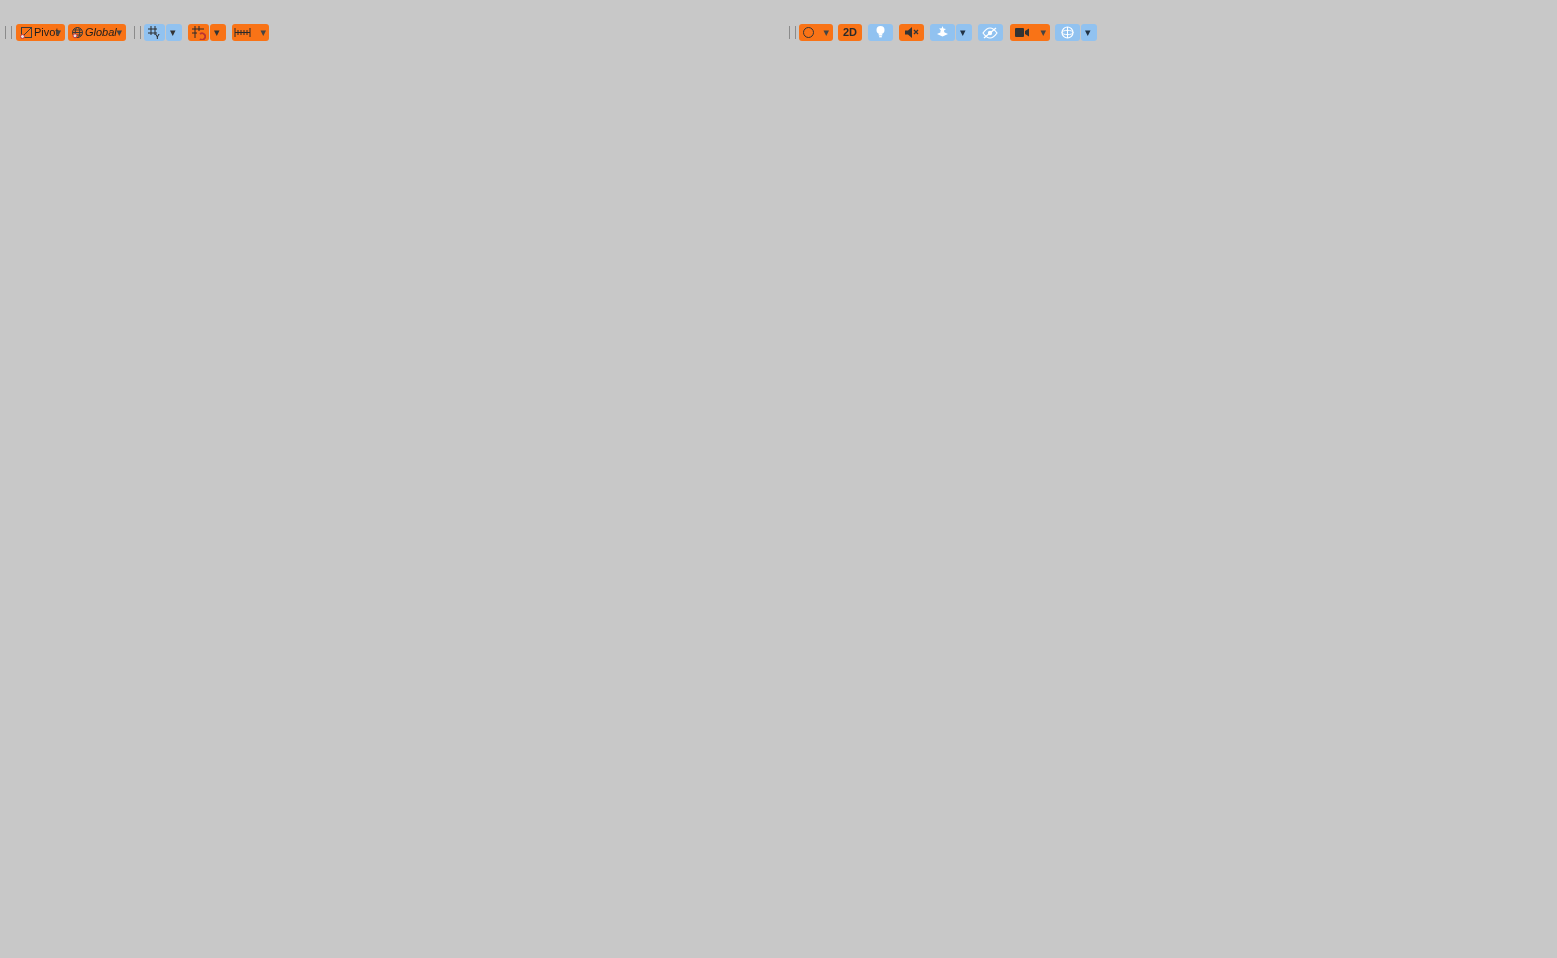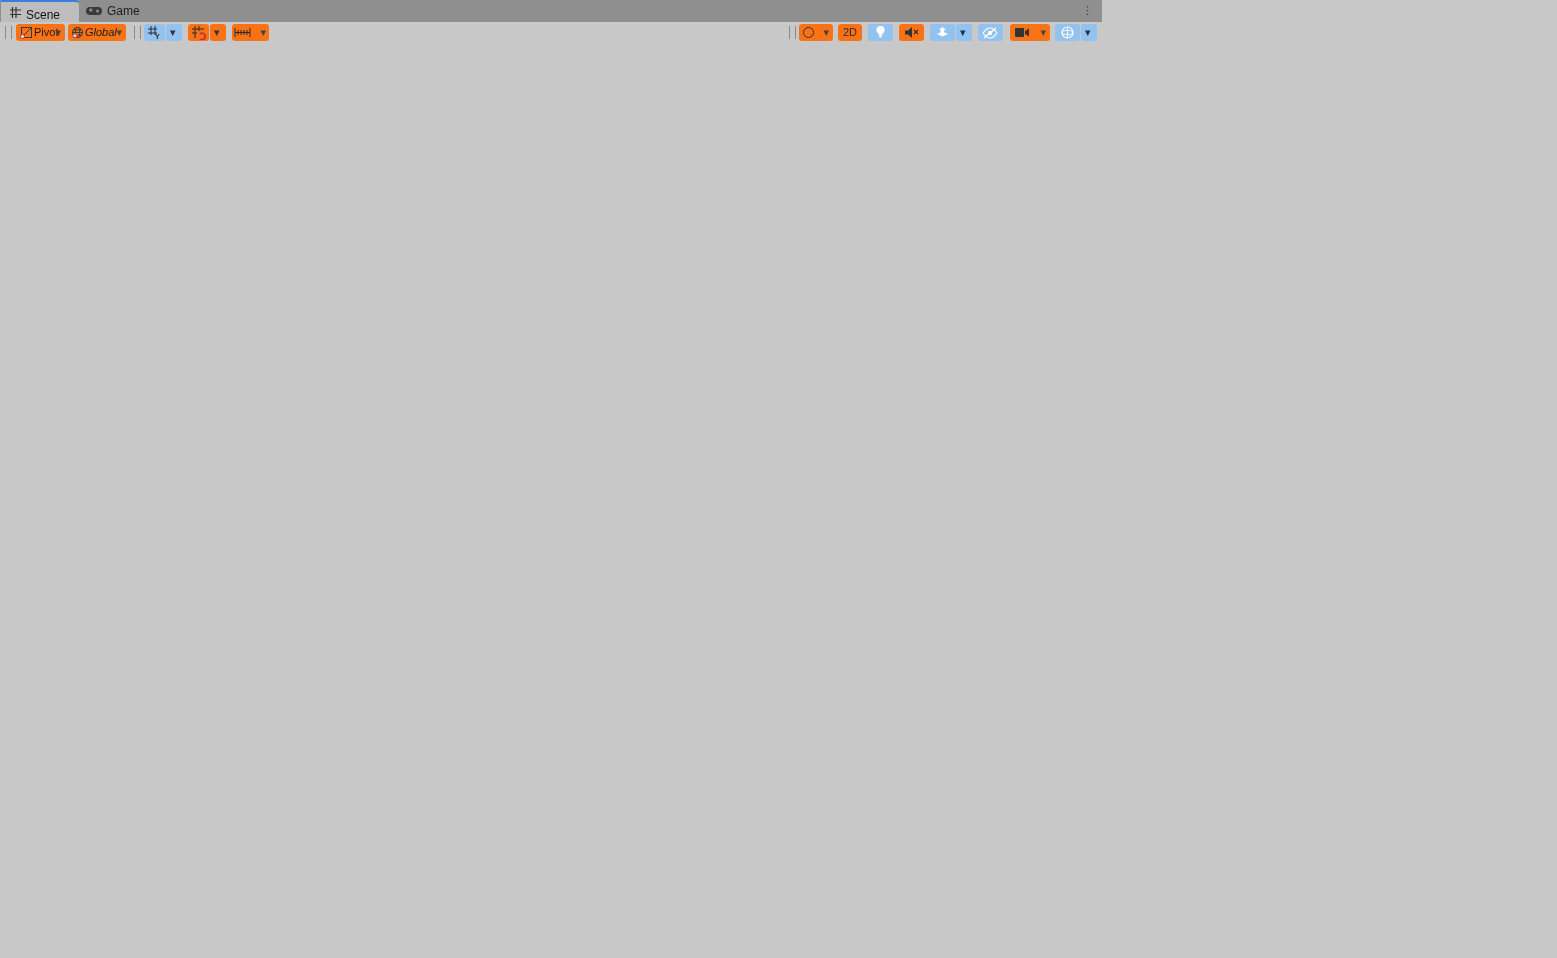--- a/index.html
+++ b/index.html
@@ -13,36 +13,20 @@
   #scenetoolbar { left:0; top:22px; width:1102px; height:21px; background:#c8c8c8; }
   .tbtn { position:absolute; height:17px; top:2px; background:#f97316; border-radius:3px; color:#1c1c1c; font-size:11px; text-align:center; }
   .tbtn.on { background:#91c2f0; }
   #viewport { left:0; top:43px; width:1102px; height:915px; }
   
   #inspector { left:1102px; top:0; width:455px; height:958px; background:#c8c8c8; font-size:12px; color:#090909; }
 </style>
 </head>
 <body>
 <div id="scene" class="abs">
-  <div id="scenetabs" class="abs">
-    <div class="tab-active">
-      <svg width="13" height="13" style="position:absolute;left:8px;top:4px" viewBox="0 0 13 13">
-          <path d="M3.5 1v11M7 1v11M1 4h11M1 8.5h11" stroke="#333" stroke-width="1.2" fill="none"></path>
-        </svg>
-      <span style="position:absolute;left:25px;top:3px;">Scene</span>
-    </div>
-    <svg width="17" height="10" style="position:absolute;left:86px;top:6px" viewBox="0 0 17 10">
-        <rect x="0" y="1" width="16" height="8" rx="4" fill="#3a3a3a"></rect>
-        <circle cx="11.5" cy="5" r="1.5" fill="#8f8f8f"></circle>
-        <rect x="3" y="3.4" width="3.6" height="1.4" fill="#8f8f8f"></rect>
-        <rect x="4.1" y="2.3" width="1.4" height="3.6" fill="#8f8f8f"></rect>
-      </svg>
-    <span style="position:absolute;left:107px;top:4px;font-size:12px;color:#1c1c1c;">Game</span>
-    <div style="position:absolute;right:9px;top:4px;color:#383838;font-size:11px;letter-spacing:0;">⋮</div>
-  </div>
   <div id="scenetoolbar" class="abs">
     <div style="position:absolute;left:5px;top:4px;width:7px;height:13px;border-left:1.5px solid #8b8b8b;border-right:1.5px solid #8b8b8b;"></div>
     <div class="tbtn" style="left:16px;width:49px;">
       <svg width="13" height="13" style="position:absolute;left:4px;top:2px" viewBox="0 0 13 13">
           <rect x="1.5" y="1.5" width="10" height="10" fill="none" stroke="#3a3a3a"></rect>
           <path d="M2 11L11 2" stroke="#3a3a3a"></path>
           <circle cx="2.5" cy="10.5" r="2" fill="#e2e2e2" stroke="#c33"></circle>
         </svg>
       <span style="position:absolute;left:18px;top:2px;">Pivot</span>
       <span class="dd" style="position:absolute;right:4px;top:2px;color:#444;">▾</span>
@@ -84,21 +68,21 @@
     </div>
     <div style="position:absolute;left:789px;top:4px;width:7px;height:13px;border-left:1.5px solid #8b8b8b;border-right:1.5px solid #8b8b8b;"></div>
     <div class="tbtn" style="left:799px;width:34px;">
       <svg width="13" height="13" style="position:absolute;left:3px;top:2px" viewBox="0 0 13 13">
           <circle cx="6.5" cy="6.5" r="5" fill="none" stroke="#333"></circle>
           <path d="M6.5 1.5a5 5 0 0 0 0 10 4 4 0 0 1 0-10z" fill="#333"></path>
         </svg>
       <span style="position:absolute;right:4px;top:2px;color:#444;">▾</span>
     </div>
     <div class="tbtn" style="left:838px;width:24px;">
-        <span style="position:absolute;left:5px;top:2px;font-weight:normal;color:#2a2a2a">2D</span>
+        <span style="position:absolute;left:5px;top:2px;font-weight:bold;color:#2a2a2a">2D</span>
       </div>
     <div class="tbtn on" style="left:868px;width:25px;">
       <svg width="11" height="14" style="position:absolute;left:7px;top:1px" viewBox="0 0 11 14">
           <circle cx="5.5" cy="5" r="4" fill="#fff"></circle>
           <rect x="3.7" y="8.6" width="3.6" height="2" fill="#fff"></rect>
           <rect x="4.2" y="11" width="2.6" height="1.4" fill="#fff"></rect>
         </svg>
     </div>
     <div class="tbtn" style="left:899px;width:25px;">
       <svg width="15" height="13" style="position:absolute;left:5px;top:2px" viewBox="0 0 15 13">

